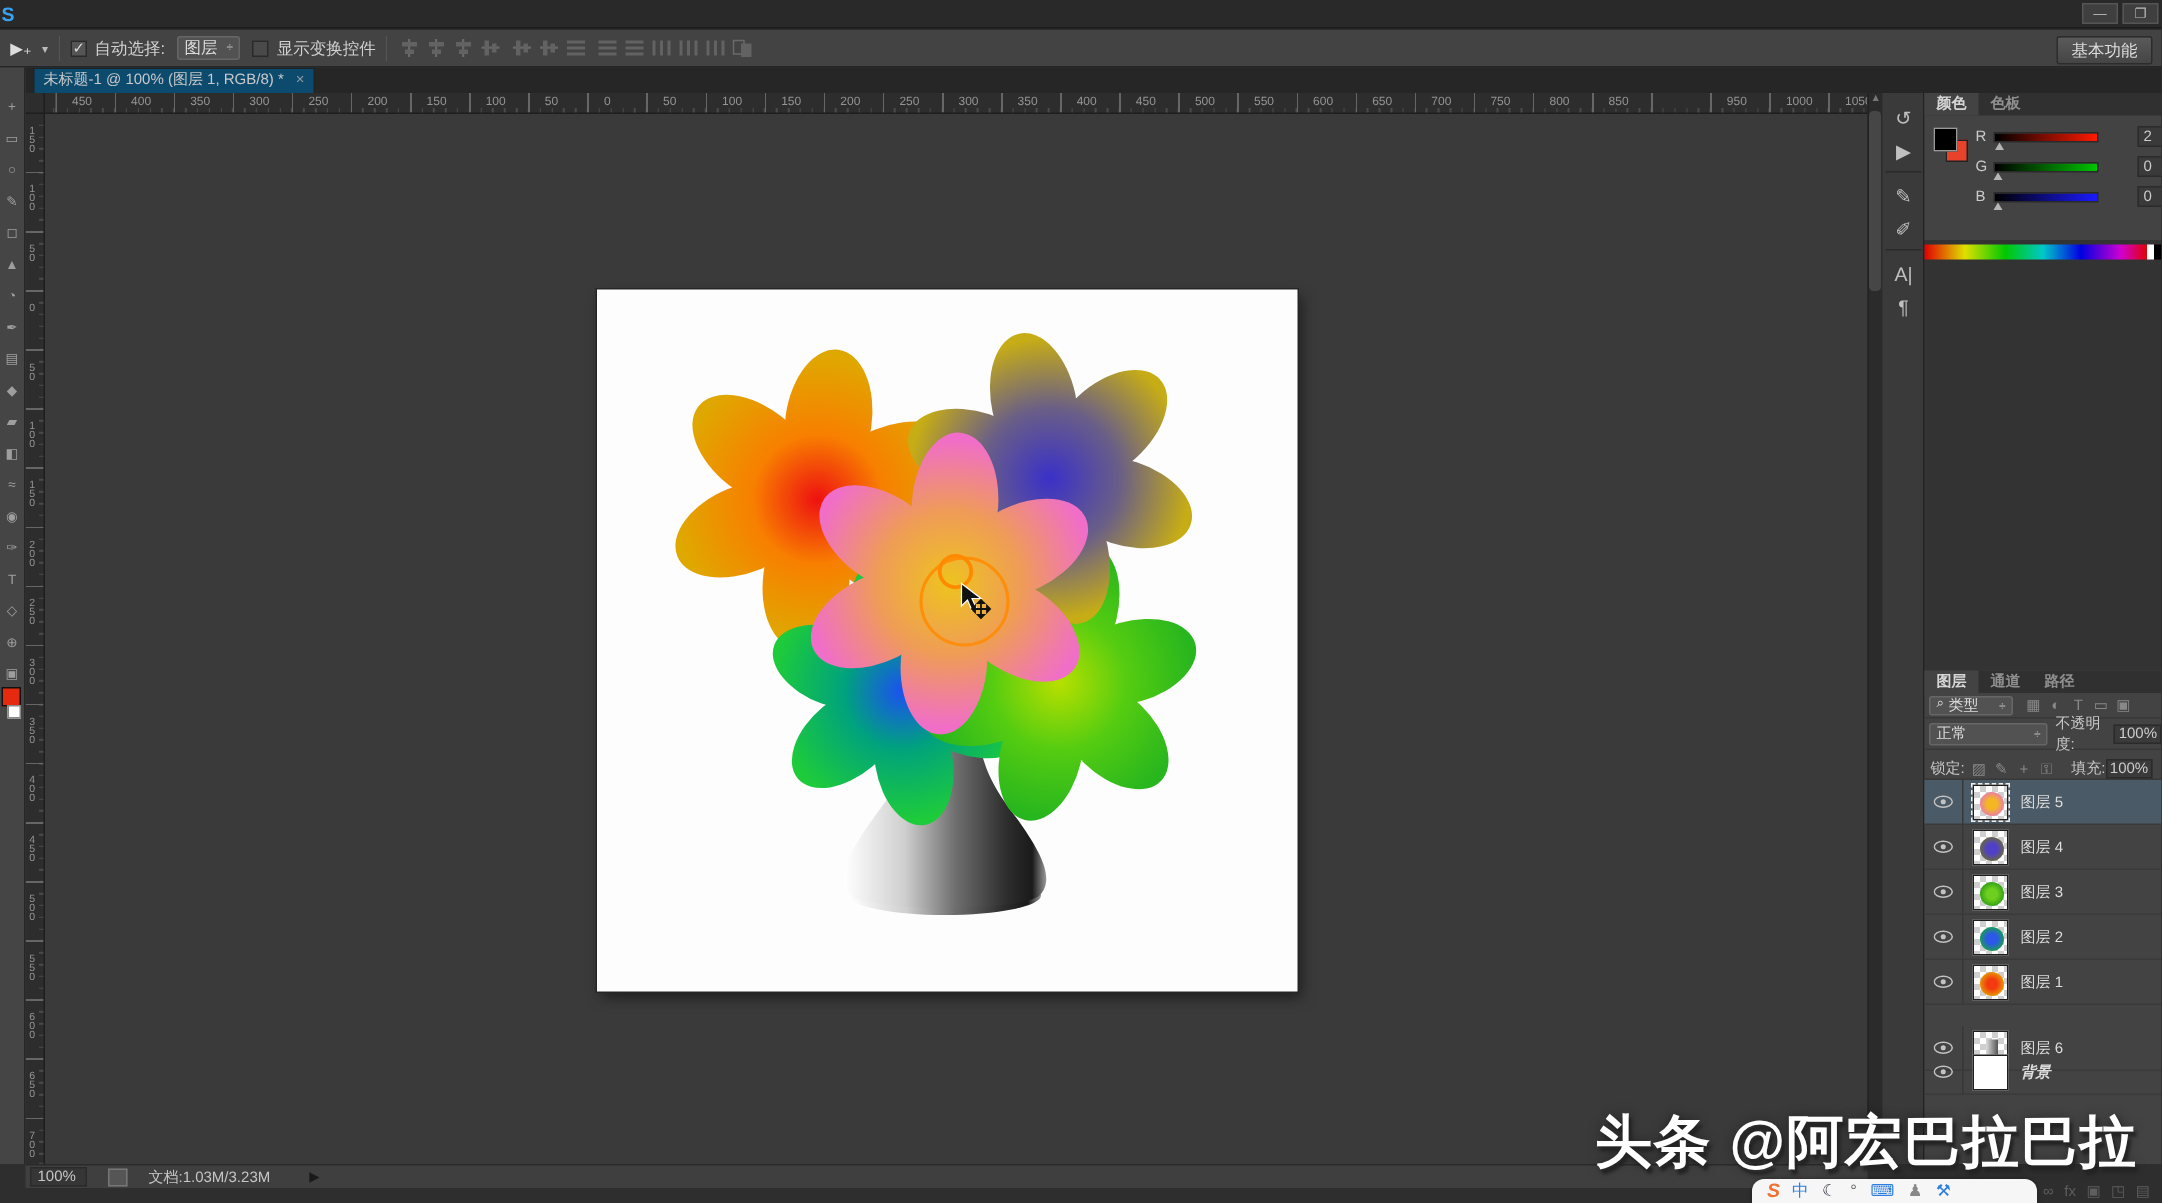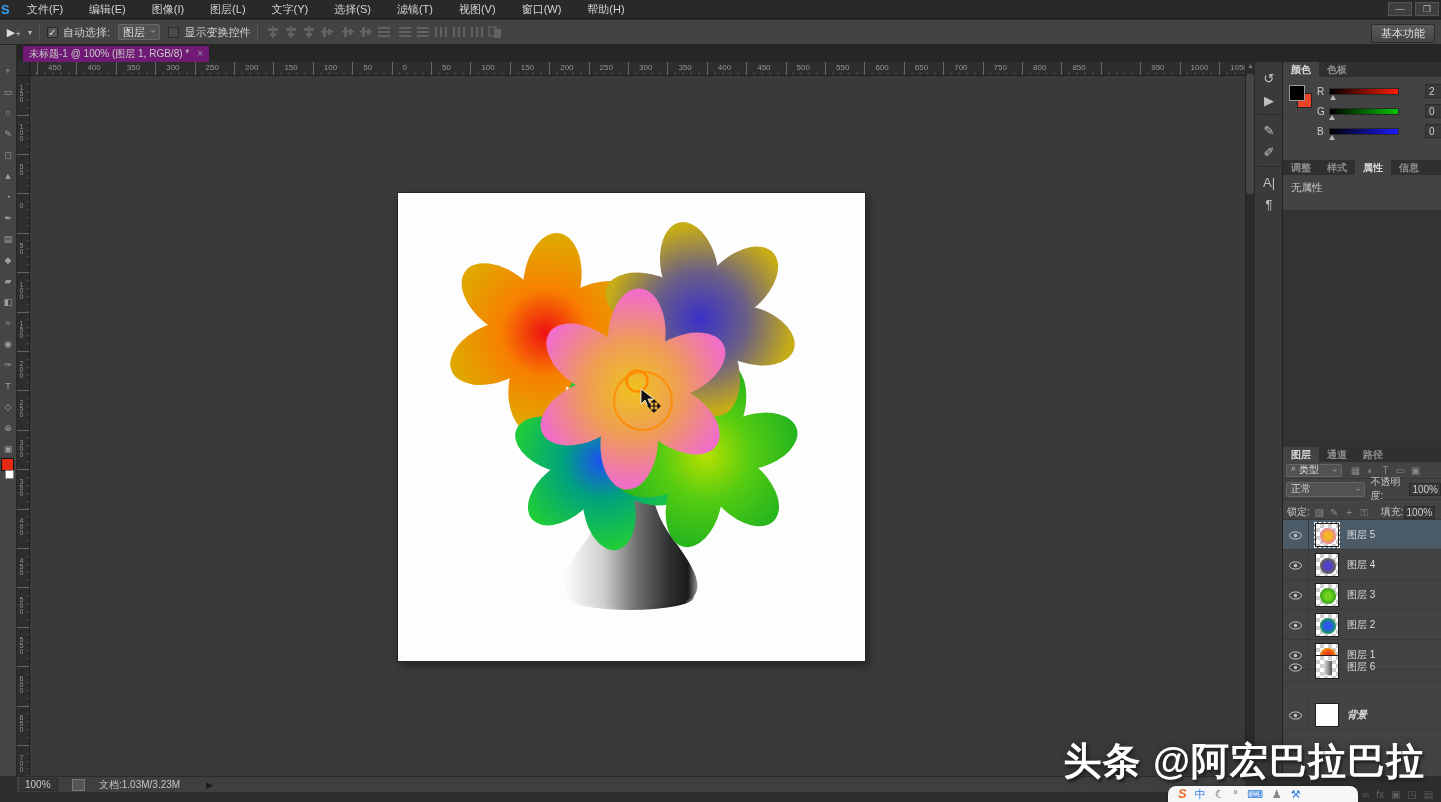--- a/index.html
+++ b/index.html
@@ -21,21 +21,21 @@
   #tool-badge { width:28px; text-align:center; color:#ddd; font-size:11px; }
   .checkbox { width:11px; height:11px; background:#555; border:1px solid #2a2a2a; display:inline-block; color:#ddd; font-size:10px; line-height:10px; text-align:center; margin-right:5px; }
   .opt-label { color:#d0d0d0; font-size:11px; }
   .dropdown { background:#525252; border:1px solid #666; border-radius:2px; color:#ddd; font-size:11px; padding:0 4px; height:16px; line-height:14px; margin:0 8px; display:inline-flex; align-items:center; gap:6px; }
   .dd-arrow { font-size:8px; color:#bbb; }
   .align-icon { width:16px; height:14px; margin:0 2px; opacity:.45; }
   #workspace-btn { position:absolute; right:6px; top:24px; background:linear-gradient(#5a5a5a,#454545); border:1px solid #2c2c2c; border-radius:2px; color:#ddd; font-size:11px; padding:1px 9px; }
 
   
   #tabbar { left:17px; top:45px; width:1424px; height:17px; background:#262626; }
-  #doc-tab { position:absolute; left:5px; top:0; height:17px; background:#701a75; border:1px solid #222; border-bottom:none; color:#c9c9c9; font-size:10px; line-height:16px; padding:0 6px; display:flex; gap:8px; }
+  #doc-tab { position:absolute; left:5px; top:0; height:17px; background:#0c4a6e; border:1px solid #222; border-bottom:none; color:#c9c9c9; font-size:10px; line-height:16px; padding:0 6px; display:flex; gap:8px; }
   #doc-tab .close { color:#999; font-size:10px; }
 
   
   #hruler { left:30px; top:62px; width:1215px; height:14px; background:#2d2d2d; border-bottom:1px solid #1e1e1e;
     background-image:repeating-linear-gradient(to right,#666 0 1px,transparent 1px 39.4px),repeating-linear-gradient(to right,#4a4a4a 0 1px,transparent 1px 7.88px);
     background-size:100% 100%,100% 4px; background-position:6.6px 0,6.6px 10px; background-repeat:no-repeat,repeat-x; overflow:hidden; }
   .hr-label { position:absolute; top:1px; font-size:8px; color:#949494; }
   #ruler-corner { left:17px; top:62px; width:13px; height:14px; background:#2d2d2d; border-right:1px solid #1e1e1e; border-bottom:1px solid #1e1e1e; }
   #vruler { left:17px; top:76px; width:13px; height:700px; background:#2d2d2d; border-right:1px solid #1e1e1e;
     background-image:repeating-linear-gradient(to bottom,#666 0 1px,transparent 1px 39.4px),repeating-linear-gradient(to bottom,#4a4a4a 0 1px,transparent 1px 7.88px);
@@ -105,32 +105,20 @@
   #tray { left:1362px; top:787px; width:79px; height:15px; display:flex; gap:7px; align-items:center; z-index:40; }
   .tray-icon { color:#5e5e5e; font-size:10px; }
 </style>
 </head>
 <body>
 
 <div id="app">
 
   <div id="menubar" class="abs">
     <div id="app-logo">S</div>
-    <div id="menu-items" style="display:flex">
-        <span class="menu-item">文件(F)</span>
-        <span class="menu-item">编辑(E)</span>
-        <span class="menu-item">图像(I)</span>
-        <span class="menu-item">图层(L)</span>
-        <span class="menu-item">文字(Y)</span>
-        <span class="menu-item">选择(S)</span>
-        <span class="menu-item">滤镜(T)</span>
-        <span class="menu-item">视图(V)</span>
-        <span class="menu-item">窗口(W)</span>
-        <span class="menu-item">帮助(H)</span>
-      </div>
     <div id="win-btns">
         <span class="win-btn">—</span>
         <span class="win-btn">❐</span>
       </div>
   </div>
 
   <div id="optionsbar" class="abs">
     <div id="tool-badge">▶₊</div>
     <span class="dd-arrow">▾</span>
     <div class="opt-sep"></div>
@@ -497,29 +485,20 @@
               <span class="chan-label">B</span>
               <div class="chan-track" style="background: linear-gradient(to right, rgb(0, 0, 0), rgb(26, 26, 255));"></div>
               <div class="chan-marker" style="left: 12px;"></div>
               <div class="chan-value">0</div>
             </div>
           </div>
         <div id="spectrum"></div>
       </div>
     </div>
 
-    <div class="panel" id="props-panel" style="top:98px;height:50px">
-      <div class="panel-tabs" id="props-tabs">
-          <span class="panel-tab">调整</span>
-          <span class="panel-tab">样式</span>
-          <span class="panel-tab active">属性</span>
-          <span class="panel-tab">信息</span>
-        </div>
-      <div style="padding:6px 8px;color:#ccc;font-size:10.5px">无属性</div>
-    </div>
 
     <div class="panel" id="layers-panel" style="top:385px;height:329px">
       <div class="panel-tabs" id="layers-tabs">
           <span class="panel-tab active">图层</span>
           <span class="panel-tab">通道</span>
           <span class="panel-tab">路径</span>
         </div>
       <div style="position:relative;height:17px;border-bottom:1px solid #383838;display:flex;align-items:center">
         <span class="mini-dd" style="margin-left:3px;width:56px;height:13px">
           <span style="display:flex;gap:3px">
@@ -609,21 +588,21 @@
               <span><svg width="13" height="9" viewBox="0 0 13 9">
                   <ellipse cx="6.5" cy="4.5" rx="6" ry="3.6" fill="none" stroke="#c2c2c2"></ellipse>
                   <circle cx="6.5" cy="4.5" r="1.7" fill="#c2c2c2"></circle>
                 </svg></span>
             </div>
             <div class="thumb">
               <div class="blob" style="background: radial-gradient(circle, rgb(243, 59, 18) 30%, rgb(232, 156, 0) 75%);"></div>
             </div>
             <span class="layer-name">图层 1</span>
           </div>
-          <div class="layer-row" style="top: 132px; text-align: center;">
+          <div class="layer-row" style="top: 164px; text-align: center;">
             <div class="eye-cell">
               <span><svg width="13" height="9" viewBox="0 0 13 9">
                   <ellipse cx="6.5" cy="4.5" rx="6" ry="3.6" fill="none" stroke="#c2c2c2"></ellipse>
                   <circle cx="6.5" cy="4.5" r="1.7" fill="#c2c2c2"></circle>
                 </svg></span>
             </div>
             <div class="thumb">
               <div class="blob" style="border-radius: 0px; left: 8px; top: 5px; width: 8px; height: 14px; background: linear-gradient(to right, rgb(221, 221, 221), rgb(85, 85, 85));"></div>
             </div>
             <span class="layer-name">图层 6</span>

